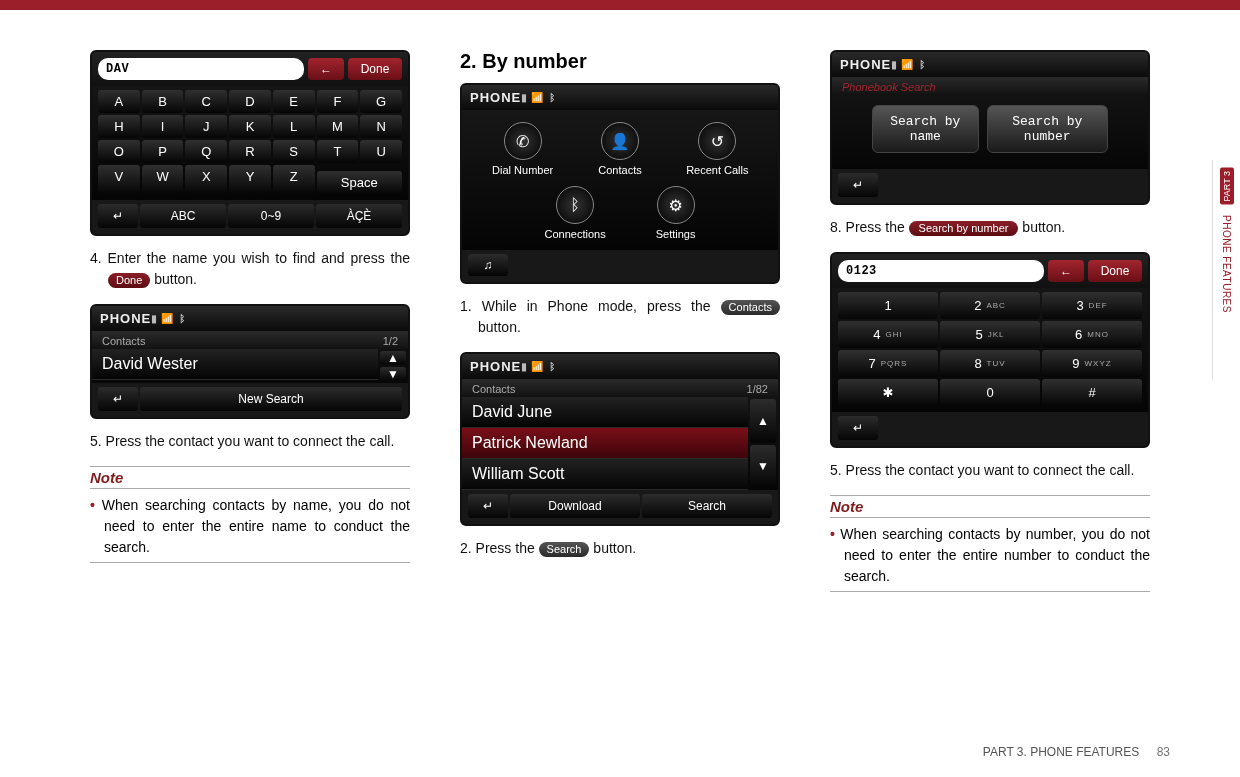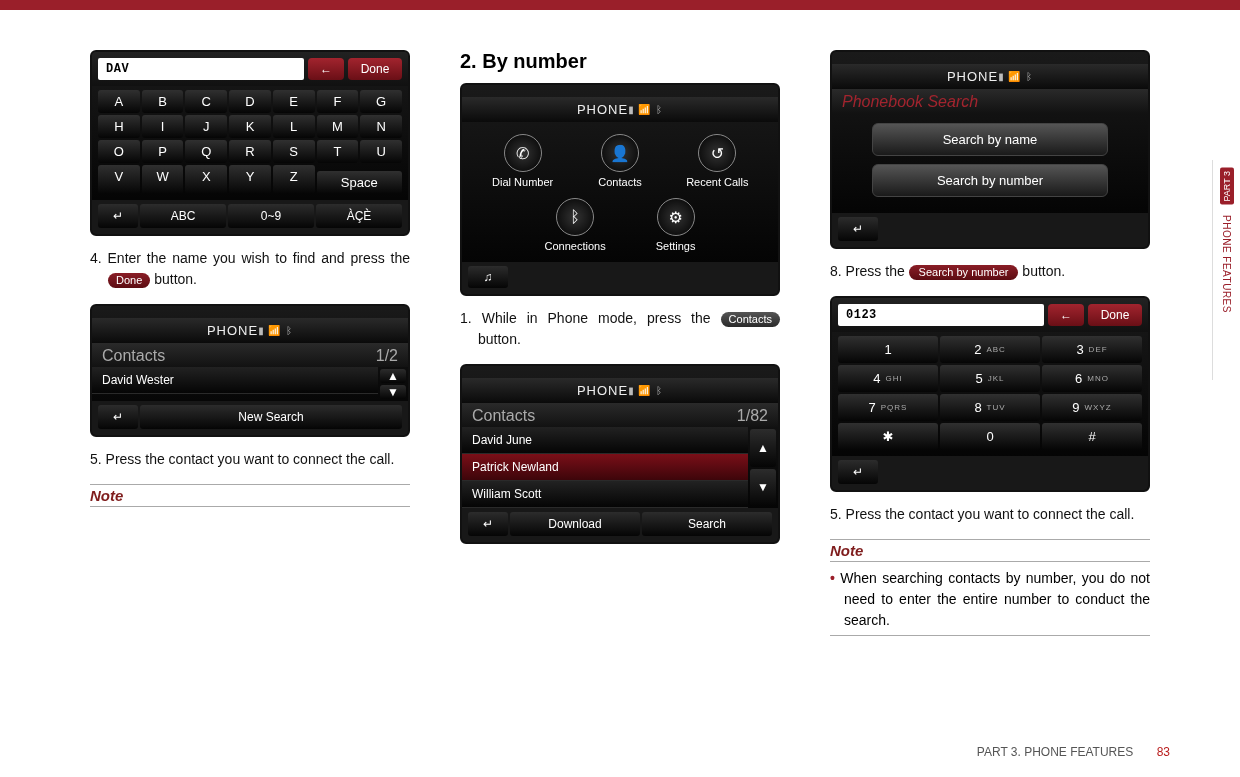--- a/index.html
+++ b/index.html
@@ -48,56 +48,55 @@
     letter-spacing: 0.5px;
     writing-mode: vertical-rl;
   }
   .footer {
     position: absolute;
     bottom: 18px;
     right: 70px;
     font-size: 12px;
     color: #555;
   }
-  .footer .pn { margin-left: 20px; color: #b91c1c; }
+  .footer .pn { margin-left: 14px; color: #737373; }
 
   .screenshot {
     border: 2px solid #111;
     border-radius: 6px;
     margin-bottom: 12px;
     background: linear-gradient(#1a1a1a,#000);
     color: #eee;
     font-size: 12px;
     overflow: hidden;
   }
   .ss-header {
     display: flex;
     align-items: center;
-    justify-content: center;
+    justify-content: flex-start;
     background: linear-gradient(#2a2a2a,#0a0a0a);
     padding: 5px 8px;
     font-size: 13px;
-    font-weight: normal;
+    font-weight: bold;
     letter-spacing: 1px;
-    margin-top: 12px;
   }
   .statusicons { display:flex; gap:4px; align-items:center; font-size:10px; color:#bbb;}
   .statusicons span { }
   .kbd-input-row {
     display: flex;
     gap: 4px;
     padding: 6px;
     background: linear-gradient(#222,#111);
   }
   .kbd-field {
     flex: 1;
     background: #fff;
     color: #000;
     padding: 4px 8px;
-    border-radius: 2px;
+    border-radius: 10px;
     font-weight: bold;
     font-family: "Courier New", monospace;
     letter-spacing: 0.5px;
   }
   .pillbtn {
     background: linear-gradient(#a2242e,#6a0f16);
     color: #fff;
     padding: 4px 10px;
     border-radius: 4px;
     font-size: 12px;
@@ -153,30 +152,30 @@
     padding: 6px 0;
     border-radius: 3px;
     color: #fff;
     font-size: 13px;
   }
   .numpad-key .sub { font-size: 8px; color:#aaa; letter-spacing:1px;}
 
   .subheader {
     background: linear-gradient(#2a2a2a,#121212);
     color: #a2242e;
-    font-size: 16px;
+    font-size: 11px;
     padding: 4px 10px 2px;
     font-style: italic;
   }
   .subheader.gray { color:#aaa; font-style: normal; display:flex; justify-content:space-between;}
   .listrow {
     background: linear-gradient(#222,#050505);
     padding: 6px 10px;
     border-bottom: 1px solid #2a2a2a;
-    font-size: 12px;
+    font-size: 16px;
     color: #fff;
   }
   .listrow.sel { background: linear-gradient(#7a0f18,#3d050a); }
   .list-area { display: flex; }
   .list-main { flex:1; }
   .list-scroll { width: 30px; display:flex; flex-direction:column; gap:2px; padding:2px; }
   .scrollbtn {
     flex:1;
     background: linear-gradient(#2c2c2c,#050505);
     border-radius:3px;
@@ -228,21 +227,21 @@
   }
   .mediabar { display:flex; gap:6px; padding:4px 6px 6px; background:#181818;}
   .mediabtn {
     width:40px; height:22px;
     background: linear-gradient(#2c2c2c,#050505);
     border-radius:3px;
     display:flex; align-items:center; justify-content:center;
     font-size:12px; color:#fff;
   }
 
-  .bigbtn-area { padding: 10px 40px 16px; display:flex; flex-direction:column; gap:8px; }
+  .bigbtn-area { padding: 10px 40px 16px; display:flex; flex-direction:row; gap:8px;font-family:Liberation Mono, monospace; }
   .bigbtn {
     background: linear-gradient(#555,#1a1a1a);
     border:1px solid #444;
     border-radius:6px;
     padding:8px 0;
     text-align:center;
     color:#fff;
     font-size:13px;
   }
 
@@ -373,20 +372,21 @@
       </div>
       <div class="botbar">
         <div class="botbtn icon">↵</div>
         <div class="botbtn">New Search</div>
       </div>
     </div>
 
     <p class="instr">5. Press the contact you want to connect the call.</p>
 
     <div class="note-hd">Note</div>
+    <p class="note-text note-end">When searching contacts by name, you do not need to enter the entire name to conduct the search.</p>
   </div>
 
   <div class="col">
     <h3 class="subsection">2. By number</h3>
 
     <div class="screenshot">
       <div class="ss-header">
         <span>PHONE</span>
         <span class="statusicons">
             <span>▮</span>
@@ -451,20 +451,23 @@
           <div class="scrollbtn">▼</div>
         </div>
       </div>
       <div class="botbar">
         <div class="botbtn icon">↵</div>
         <div class="botbtn">Download</div>
         <div class="botbtn">Search</div>
       </div>
     </div>
 
+    <p class="instr">
+      <span>2. Press the </span><span class="inline-pill gray">Search</span><span> button.</span>
+    </p>
   </div>
 
   <div class="col">
     <div class="screenshot">
       <div class="ss-header">
         <span>PHONE</span>
         <span class="statusicons">
             <span>▮</span>
             <span>📶</span>
             <span>ᛒ</span>

